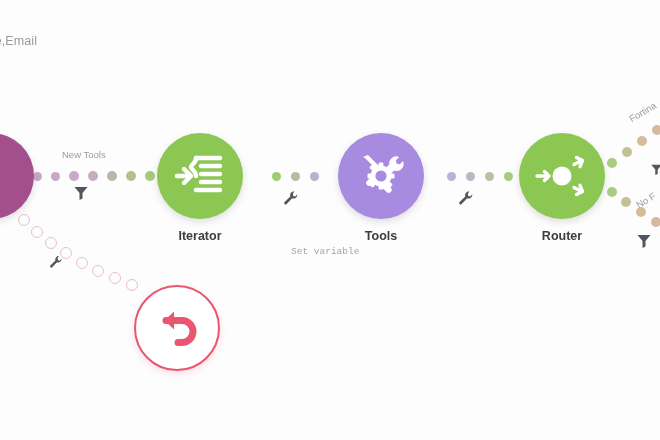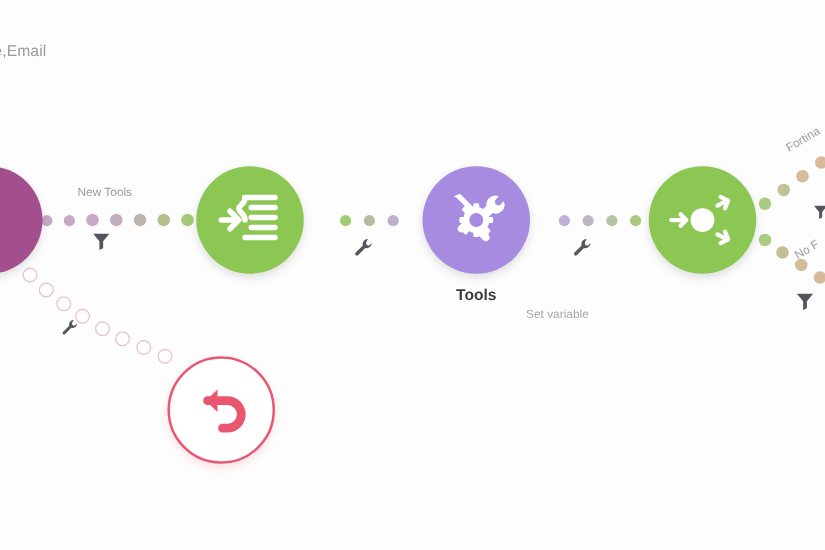--- a/index.html
+++ b/index.html
@@ -47,24 +47,25 @@
     font-weight: bold;
     color: #3b3b42;
     white-space: nowrap;
   }
   .module-sublabel {
     position: absolute;
     width: 180px;
     left: 50%;
     transform: translateX(-50%);
     top: 113px;
-    text-align: right;
+    text-align: left;
     font-size: 9.5px;
     color: #a6a6ad;
     white-space: nowrap;
+    font-family: Liberation Mono, monospace;
   }
 
   .mod-green  { background: #8cc753; }
   .mod-purple { background: #a78be0; }
   .mod-magenta{ background: #a34f8d; }
   .mod-rollback {
     background: #ffffff;
     border: 2px solid #e8566f;
     box-shadow: 0 3px 7px rgba(232,86,111,.18);
   }
@@ -214,20 +215,21 @@
         <path d="M3 25h11" stroke="#fff" stroke-width="4.4" stroke-linecap="round"></path>
         <path d="M10 18l7 7-7 7" stroke="#fff" stroke-width="4.4" stroke-linecap="round" stroke-linejoin="round" fill="none"></path>
         <path d="M22 7c0 6-5 6-5 9s5 3 5 9" stroke="#fff" stroke-width="4.4" stroke-linecap="round" fill="none"></path>
         <path d="M22 7h24" stroke="#fff" stroke-width="4.4" stroke-linecap="round"></path>
         <path d="M27 15h19" stroke="#fff" stroke-width="4.4" stroke-linecap="round"></path>
         <path d="M27 23h19" stroke="#fff" stroke-width="4.4" stroke-linecap="round"></path>
         <path d="M27 31h19" stroke="#fff" stroke-width="4.4" stroke-linecap="round"></path>
         <path d="M22 39h24" stroke="#fff" stroke-width="4.4" stroke-linecap="round"></path>
       </svg>
     </span>
+    <div class="module-label">Iterator</div>
   </div>
 
   <div class="module mod-purple" style="left:338px; top:133px;">
     <div class="shoulder left sh-purple"></div>
     <div class="shoulder right sh-purple"></div>
     <span>
       <svg width="50" height="50" viewBox="0 0 50 50" fill="#fff">
 
         <path d="M7 6l5-2 13 13-3 3L9 7z"></path>
         <path d="M26 24l9 9a2.6 2.6 0 0 1-3.6 3.6l-9-9z" transform="rotate(0 0 0)"></path>
@@ -265,20 +267,21 @@
         <g stroke="#fff" stroke-width="3.4" stroke-linecap="round" stroke-linejoin="round" fill="none">
           <path d="M3 26h11"></path>
           <path d="M10.5 21.5L15 26l-4.5 4.5"></path>
           <path d="M40 14.5l7.5-4"></path>
           <path d="M42.5 7.5l6 3-2.5 6.2"></path>
           <path d="M40 37.5l7.5 4"></path>
           <path d="M42.5 44.5l6-3-2.5-6.2"></path>
         </g>
       </svg>
     </span>
+    <div class="module-label">Router</div>
   </div>
 
   <div class="module mod-rollback" style="left:134px; top:285px;">
     <span>
       <svg width="48" height="48" viewBox="0 0 48 48" fill="none">
         <path d="M13 16.5h16a11 11 0 0 1 0 22h-4" stroke="#e8566f" stroke-width="7" stroke-linecap="round" fill="none"></path>
         <path d="M21 7.5L11.5 16.5 21 25.5z" fill="#e8566f"></path>
       </svg>
     </span>
   </div>

